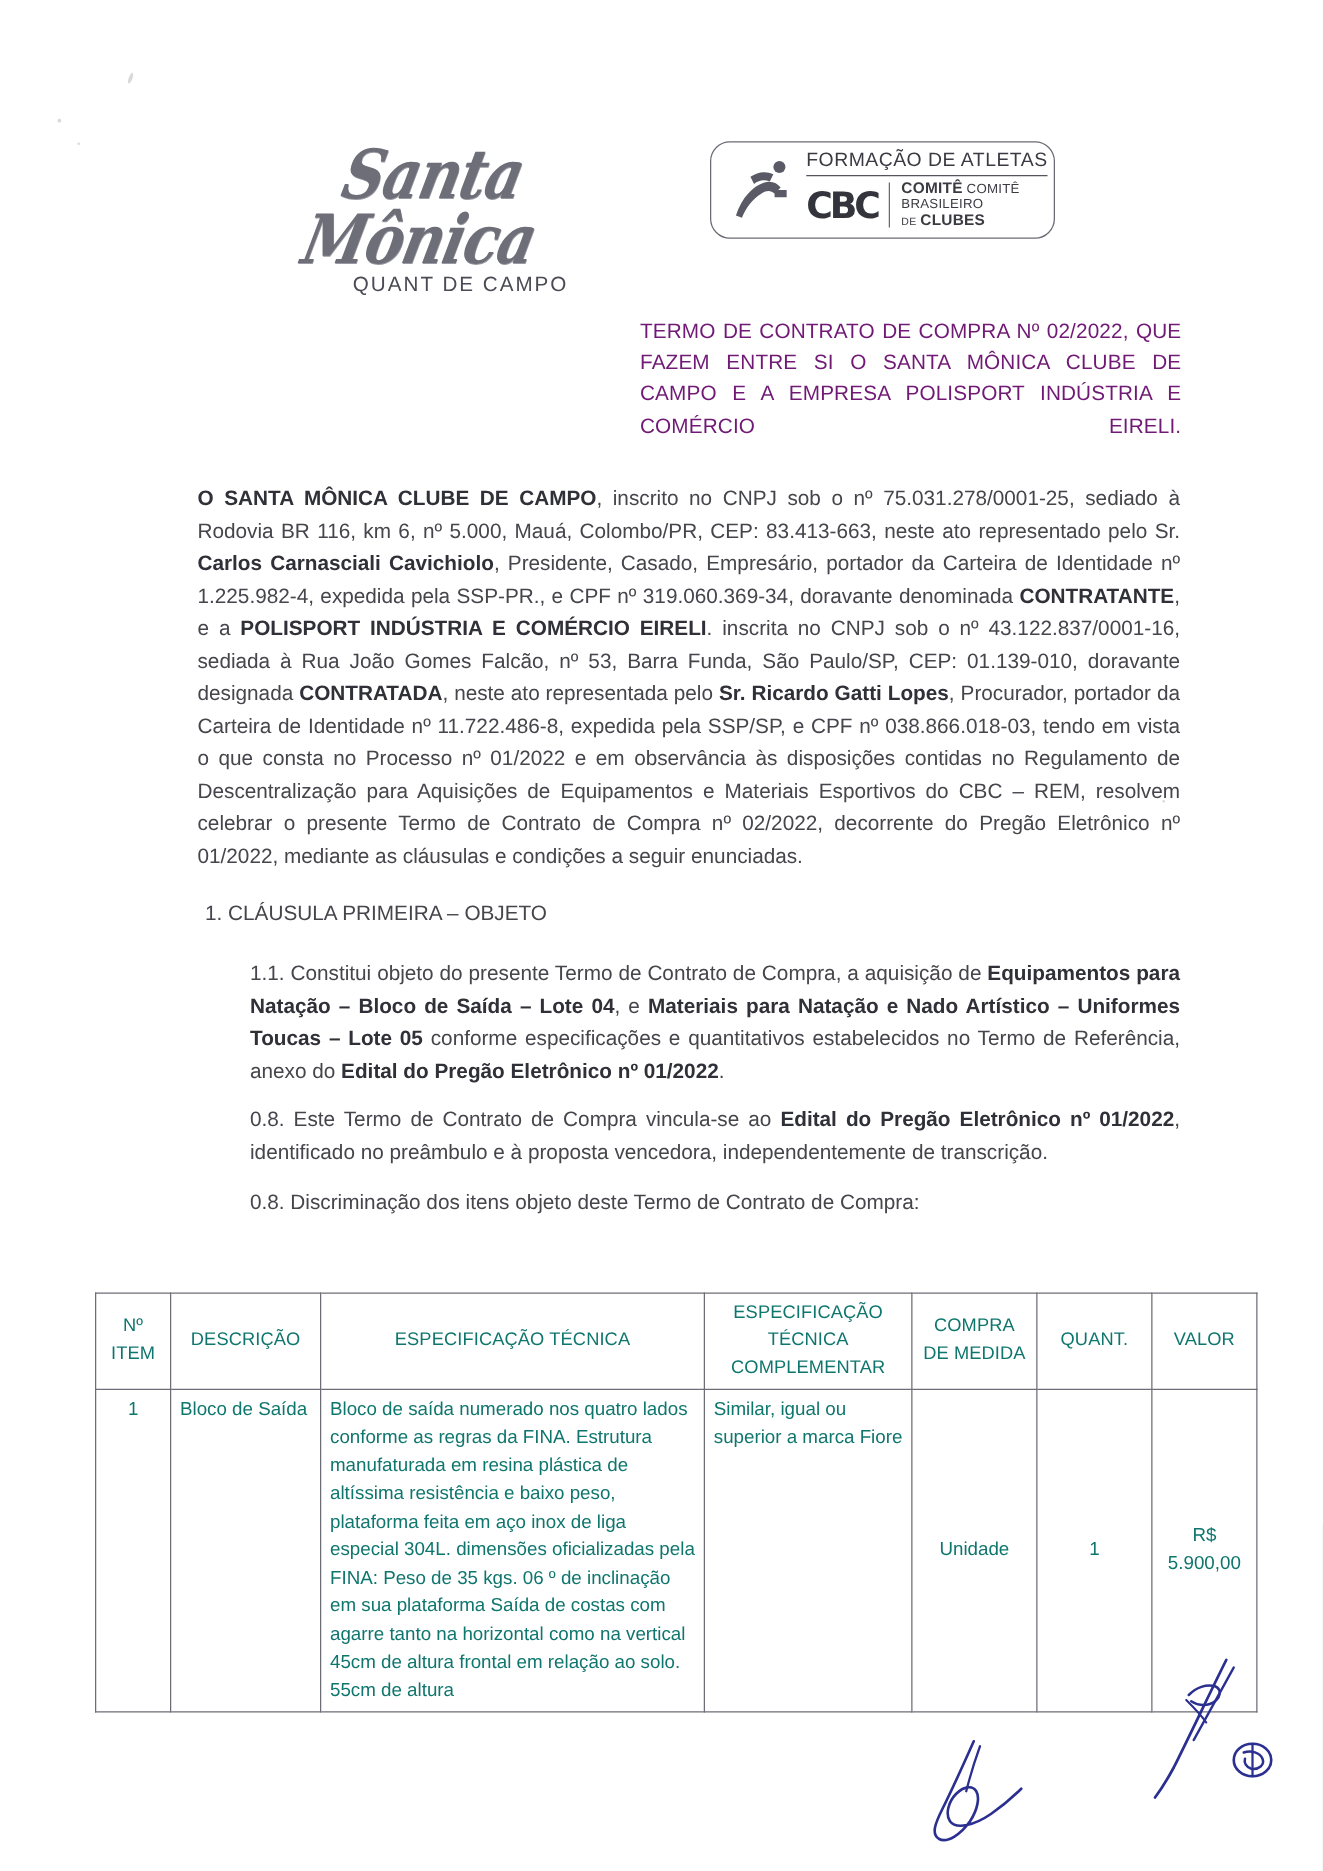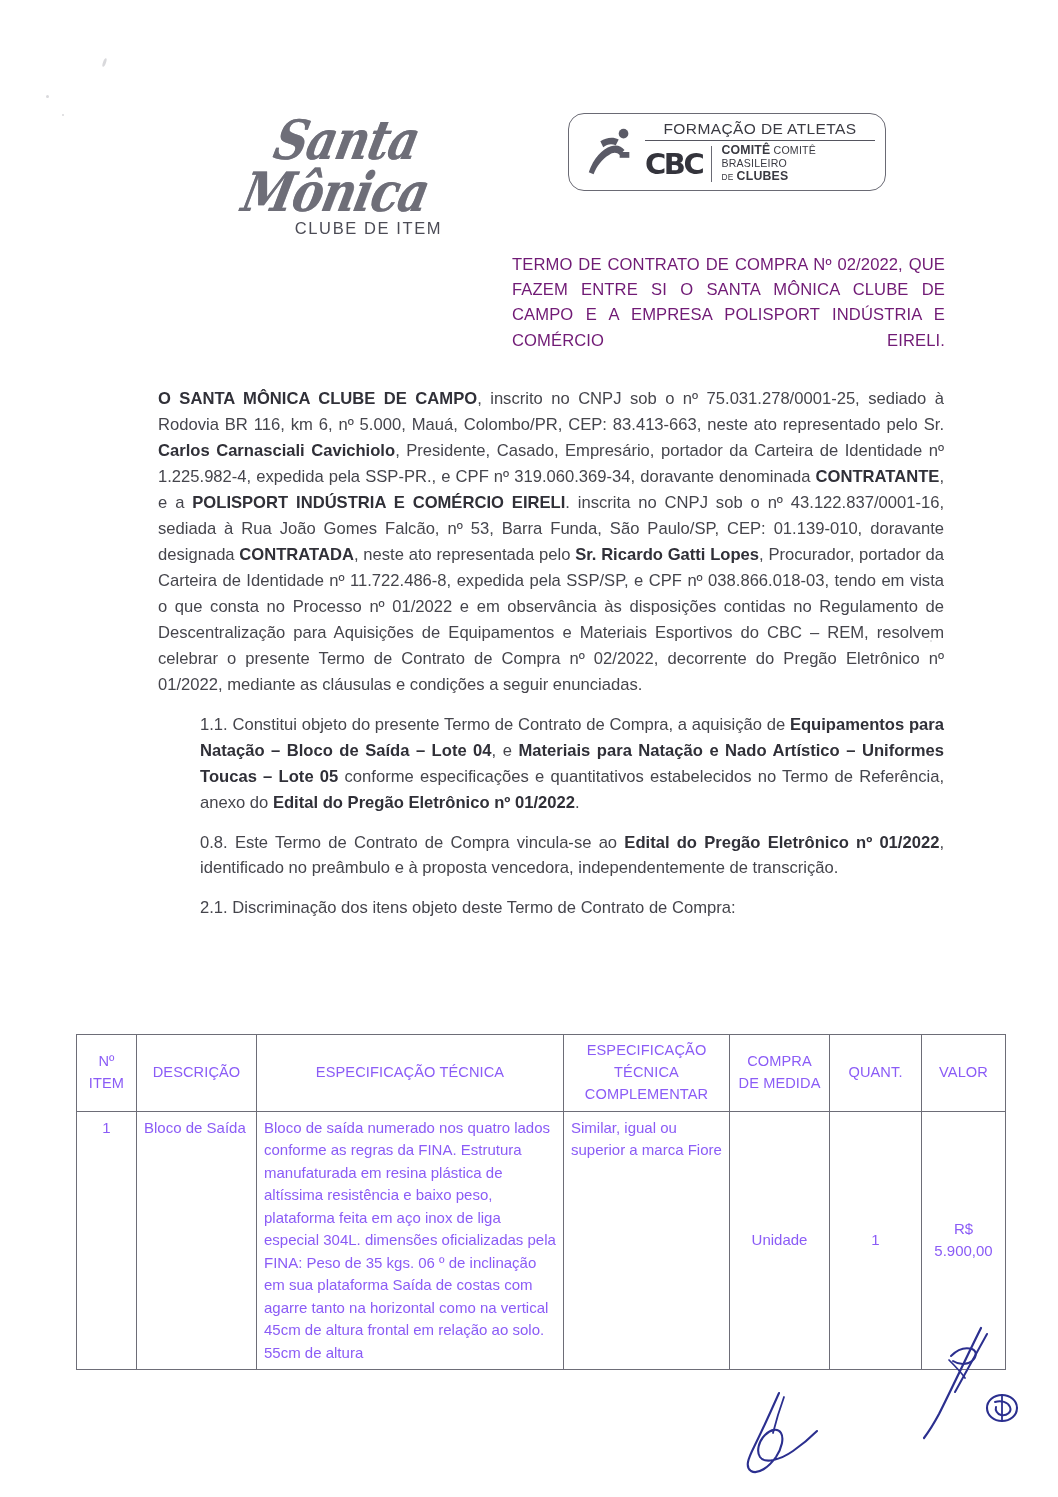--- a/index.html
+++ b/index.html
@@ -57,21 +57,21 @@
     margin-top: 9px;
     margin-left: 55px;
     font-size: 16.5px;
     letter-spacing: 1.6px;
     color: #4b4b55;
   }
 
   .logo-cbc {
     position: absolute;
     left: 568px; top: 8px;
-    width: 318px;
+    width: 276px;
     height: 78px;
     border: 1.4px solid #6a6a74;
     border-radius: 16px;
     box-sizing: border-box;
     display: flex;
     align-items: center;
     padding: 0 10px 0 12px;
   }
   .cbc-runner { width: 58px; height: 58px; flex: 0 0 58px; }
   .cbc-txt { margin-left: 6px; flex: 1; }
@@ -147,21 +147,21 @@
   }
 
   
   .tbl {
     position: absolute;
     left: 76px; top: 1034px;
     width: 929px;
     border-collapse: collapse;
     table-layout: fixed;
     font-size: 15px;
-    color: #8b5cf6;
+    color: #0f766e;
   }
   .tbl td, .tbl th {
     border: 1px solid #6d6d77;
     padding: 5px 7px;
     vertical-align: top;
     font-weight: 400;
     line-height: 1.5;
   }
   .tbl thead th {
     text-align: center;
@@ -191,21 +191,21 @@
 
   <div class="speck" style="left:103px;top:58px;width:3px;height:9px;transform:rotate(20deg);"></div>
   <div class="speck" style="left:46px;top:95px;width:3px;height:3px;"></div>
   <div class="speck" style="left:62px;top:114px;width:2px;height:2px;"></div>
   <div class="speck" style="left:930px;top:640px;width:2px;height:2px;"></div>
 
   <div class="header">
 
     <div class="logo-sm">
       <span class="script">Santa Mônica</span>
-      <span class="sub">CLUBE DE ITEM</span>
+      <span class="sub">QUANT DE CAMPO</span>
     </div>
 
     <div class="logo-cbc">
       <svg class="cbc-runner" viewBox="0 0 60 60">
         <g fill="#5a5a66">
           <circle cx="44" cy="11" r="5"></circle>
           <path d="M8 51 C13 36 22 27 31 24 C37 22 42 24 45 28 L40 33 C37 30 33 30 29 33 C22 37 16 45 13 53 Z"></path>
           <path d="M20 19 C26 15 33 14 39 17 L36 23 C31 21 27 22 23 25 Z"></path>
           <path d="M40 30 L50 30 L50 36 L40 36 Z"></path>
         </g>
@@ -223,26 +223,27 @@
       </div>
     </div>
   </div>
 
   <div class="title-block">TERMO DE CONTRATO DE COMPRA Nº 02/2022, QUE FAZEM ENTRE SI O SANTA MÔNICA CLUBE DE CAMPO E A EMPRESA POLISPORT INDÚSTRIA E COMÉRCIO EIRELI.</div>
 
   <div class="body-text">
 
     <p><b>O SANTA MÔNICA CLUBE DE CAMPO</b><span>, inscrito no CNPJ sob o nº 75.031.278/0001-25, sediado à Rodovia BR 116, km 6, nº 5.000, Mauá, Colombo/PR, CEP: 83.413-663, neste ato representado pelo Sr. </span><b>Carlos Carnasciali Cavichiolo</b><span>, Presidente, Casado, Empresário, portador da Carteira de Identidade nº 1.225.982-4, expedida pela SSP-PR., e CPF nº 319.060.369-34, doravante denominada </span><b>CONTRATANTE</b><span>, e a </span><b>POLISPORT INDÚSTRIA E COMÉRCIO EIRELI</b><span>. inscrita no CNPJ sob o nº 43.122.837/0001-16, sediada à Rua João Gomes Falcão, nº 53, Barra Funda, São Paulo/SP, CEP: 01.139-010, doravante designada </span><b>CONTRATADA</b><span>, neste ato representada pelo </span><b>Sr. Ricardo Gatti Lopes</b><span>, Procurador, portador da Carteira de Identidade nº 11.722.486-8, expedida pela SSP/SP, e CPF nº 038.866.018-03, tendo em vista o que consta no Processo nº 01/2022 e em observância às disposições contidas no Regulamento de Descentralização para Aquisições de Equipamentos e Materiais Esportivos do CBC – REM, resolvem celebrar o presente Termo de Contrato de Compra nº 02/2022, decorrente do Pregão Eletrônico nº 01/2022, mediante as cláusulas e condições a seguir enunciadas.</span></p>
 
+    <p class="clause-head">1. CLÁUSULA PRIMEIRA – OBJETO</p>
 
     <p class="indent"><span>1.1. Constitui objeto do presente Termo de Contrato de Compra, a aquisição de </span><b>Equipamentos para Natação – Bloco de Saída – Lote 04</b><span>, e </span><b>Materiais para Natação e Nado Artístico – Uniformes Toucas – Lote 05</b><span> conforme especificações e quantitativos estabelecidos no Termo de Referência, anexo do </span><b>Edital do Pregão Eletrônico nº 01/2022</b><span>.</span></p>
 
     <p class="indent"><span>0.8. Este Termo de Contrato de Compra vincula-se ao </span><b>Edital do Pregão Eletrônico nº 01/2022</b><span>, identificado no preâmbulo e à proposta vencedora, independentemente de transcrição.</span></p>
 
-    <p class="indent tight">2.1. Discriminação dos itens objeto deste Termo de Contrato de Compra:</p>
+    <p class="indent tight">0.8. Discriminação dos itens objeto deste Termo de Contrato de Compra:</p>
   </div>
 
   <table class="tbl">
     <colgroup>
       <col style="width:60px">
         <col style="width:120px">
         <col style="width:307px">
       <col style="width:166px">
         <col style="width:100px">
         <col style="width:92px">

